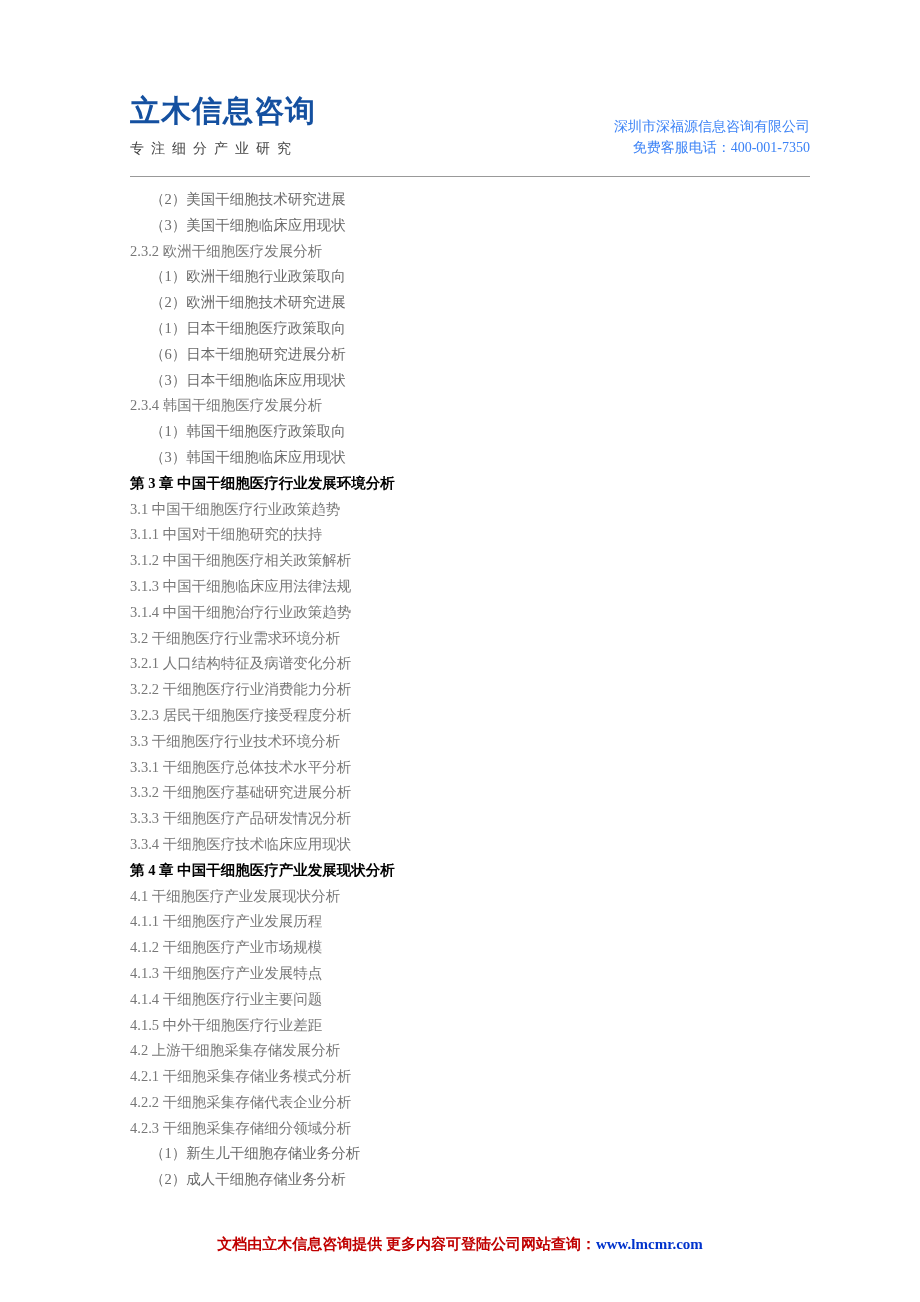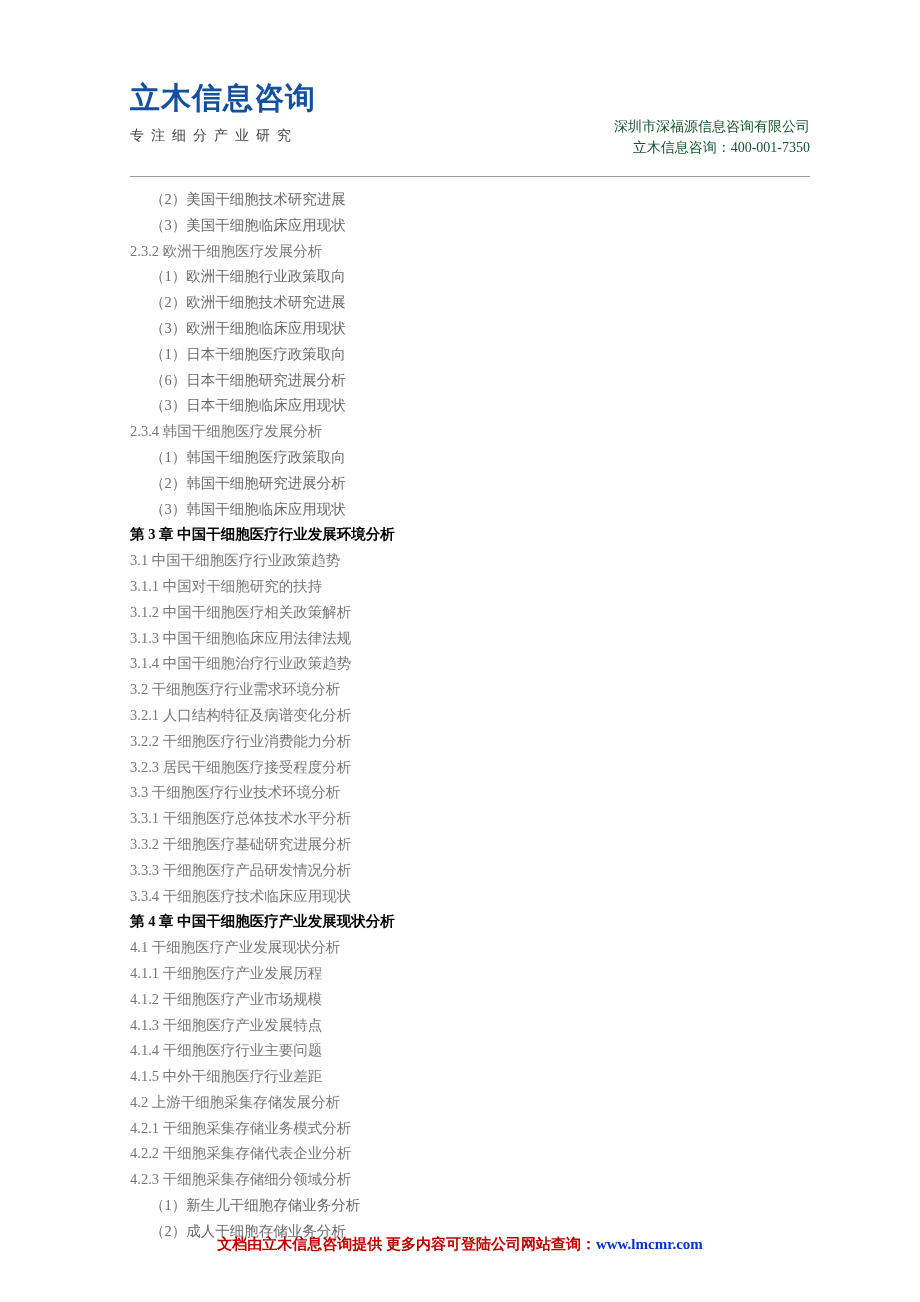--- a/index.html
+++ b/index.html
@@ -15,21 +15,21 @@
       position: relative;
     }
     .page {
       padding: 78px 110px 50px 130px;
       height: 100%;
       position: relative;
     }
     .header {
       display: flex;
       justify-content: space-between;
-      align-items: flex-start;
+      align-items: flex-end;
       margin-bottom: 18px;
     }
     .logo {
       display: flex;
       flex-direction: column;
     }
     .logo-main {
       font-size: 30px;
       font-weight: bold;
       color: #1450a0;
@@ -39,21 +39,21 @@
     .logo-sub {
       font-size: 14px;
       color: #444;
       letter-spacing: 7px;
       margin-top: 8px;
       font-family: "SimSun", "宋体", serif;
     }
     .header-right {
       text-align: right;
       font-size: 14px;
-      color: #14532d;
+      color: #3b82f6;
       margin-top: 38px;
       line-height: 1.5;
     }
     .divider {
       border: none;
       border-top: 1px solid #999;
       margin-bottom: 10px;
     }
     .content {
       font-size: 14.5px;
@@ -93,39 +93,37 @@
 
 <div class="page">
   <div class="header">
     <div class="logo">
       <div class="logo-main">立木信息咨询</div>
       <div class="logo-sub">专注细分产业研究</div>
     </div>
     <div class="header-right">
       <div>深圳市深福源信息咨询有限公司</div>
       <div>
-        <span>立木信息咨询：</span><span>400-001-7350</span>
+        <span>免费客服电话：</span><span>400-001-7350</span>
       </div>
     </div>
   </div>
   <hr class="divider">
 
   <div class="content" id="toc-container">
       <div class="toc-line sub-item">（2）美国干细胞技术研究进展</div>
       <div class="toc-line sub-item">（3）美国干细胞临床应用现状</div>
       <div class="toc-line">2.3.2 欧洲干细胞医疗发展分析</div>
       <div class="toc-line sub-item">（1）欧洲干细胞行业政策取向</div>
       <div class="toc-line sub-item">（2）欧洲干细胞技术研究进展</div>
-      <div class="toc-line sub-item">（3）欧洲干细胞临床应用现状</div>
       <div class="toc-line sub-item">（1）日本干细胞医疗政策取向</div>
       <div class="toc-line sub-item">（6）日本干细胞研究进展分析</div>
       <div class="toc-line sub-item">（3）日本干细胞临床应用现状</div>
       <div class="toc-line">2.3.4 韩国干细胞医疗发展分析</div>
       <div class="toc-line sub-item">（1）韩国干细胞医疗政策取向</div>
-      <div class="toc-line sub-item">（2）韩国干细胞研究进展分析</div>
       <div class="toc-line sub-item">（3）韩国干细胞临床应用现状</div>
       <div class="toc-line chapter-heading">第 3 章  中国干细胞医疗行业发展环境分析</div>
       <div class="toc-line">3.1 中国干细胞医疗行业政策趋势</div>
       <div class="toc-line">3.1.1 中国对干细胞研究的扶持</div>
       <div class="toc-line">3.1.2 中国干细胞医疗相关政策解析</div>
       <div class="toc-line">3.1.3 中国干细胞临床应用法律法规</div>
       <div class="toc-line">3.1.4 中国干细胞治疗行业政策趋势</div>
       <div class="toc-line">3.2 干细胞医疗行业需求环境分析</div>
       <div class="toc-line">3.2.1 人口结构特征及病谱变化分析</div>
       <div class="toc-line">3.2.2 干细胞医疗行业消费能力分析</div>

